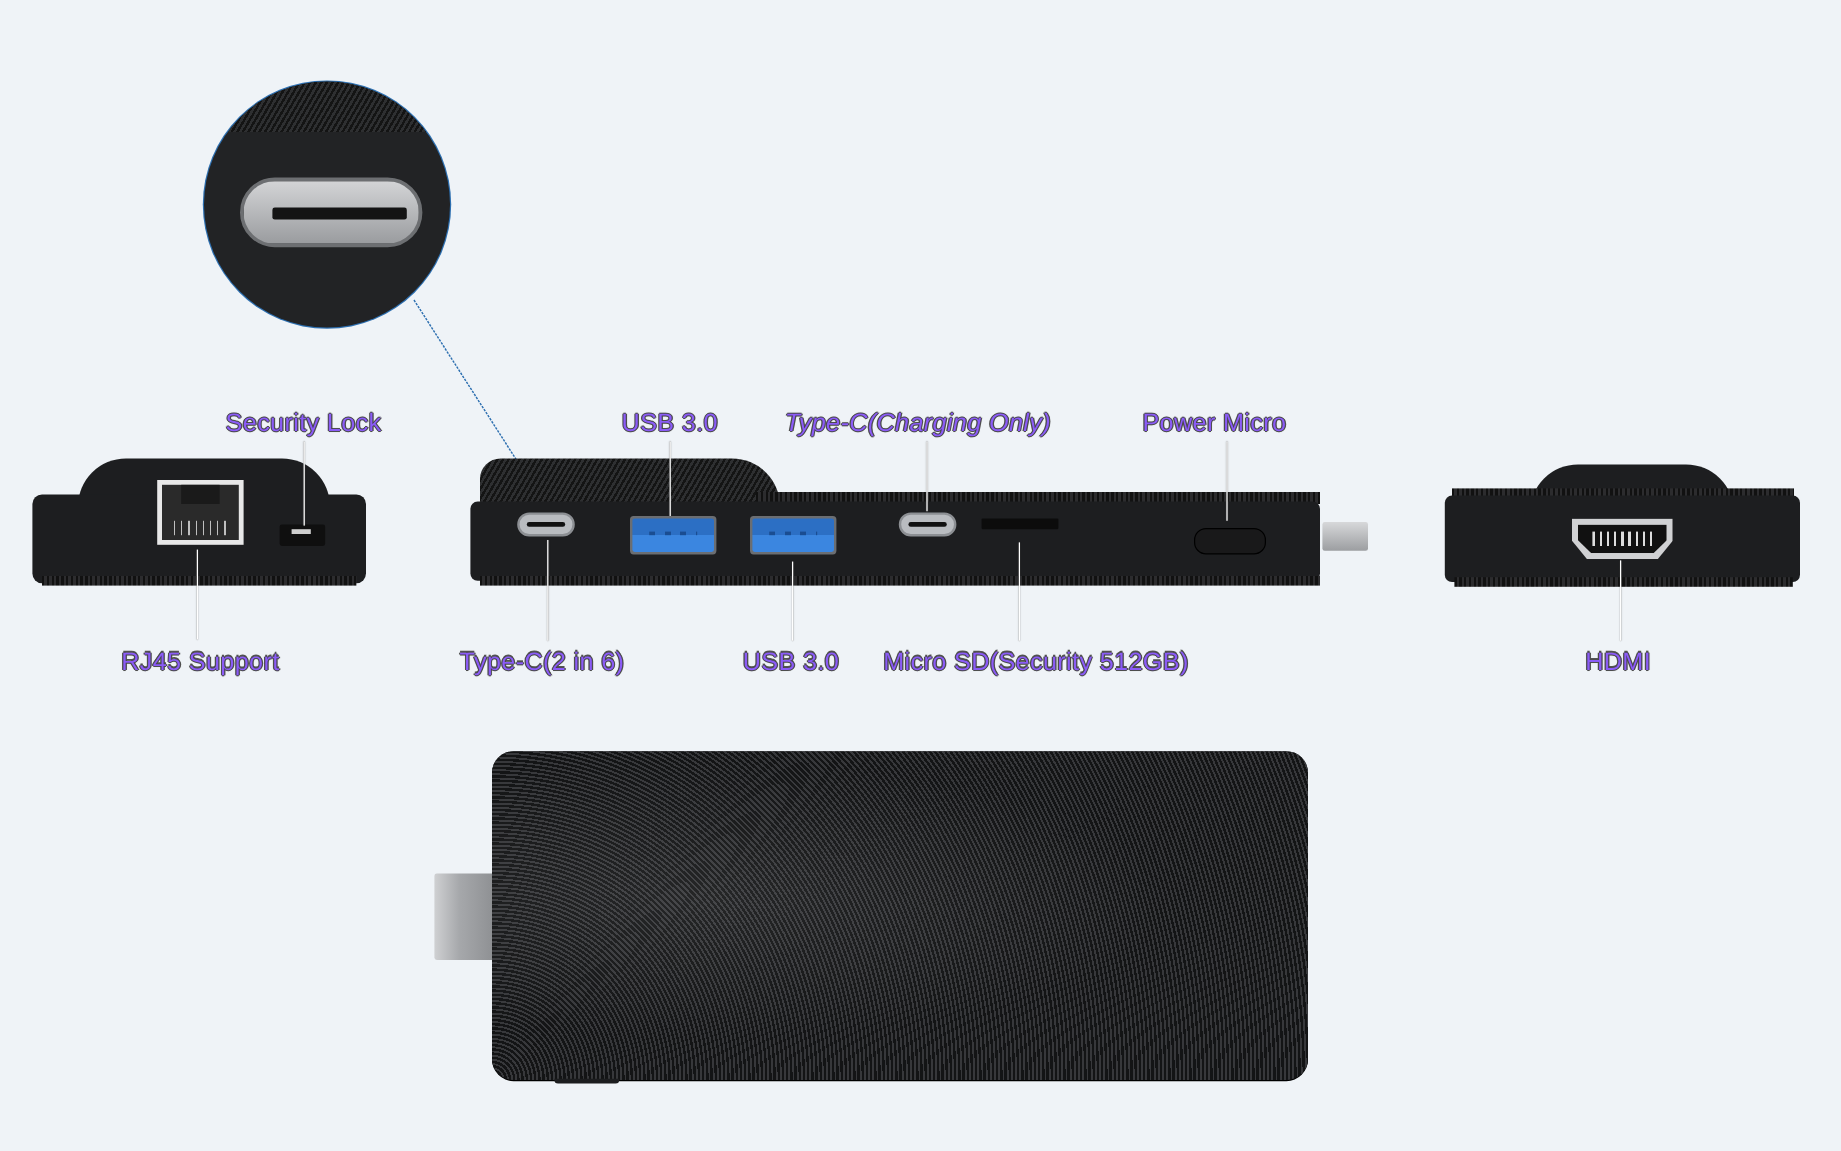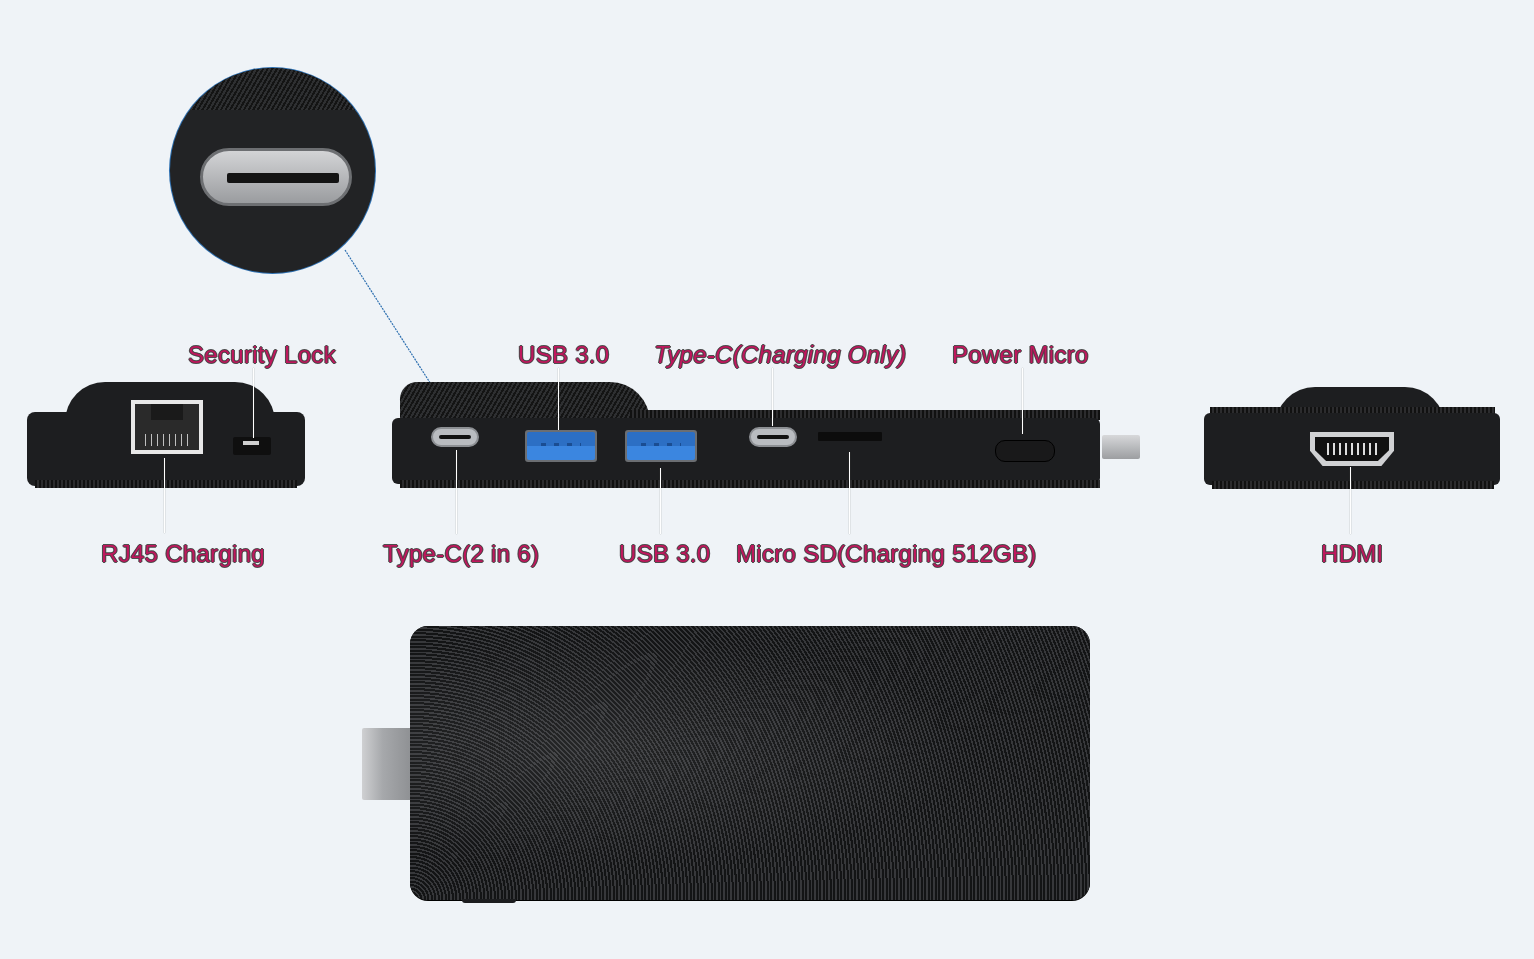--- a/index.html
+++ b/index.html
@@ -3,21 +3,21 @@
 <meta charset="utf-8">
 <style>
   html, body { margin: 0; padding: 0; }
   body {
     width: 1534px; height: 959px; position: relative; overflow: hidden;
     background: #eff3f7;
     font-family: "Liberation Sans", sans-serif;
   }
   .abs { position: absolute; }
   .label {
-    position: absolute; font-size: 24px; color: #be185d;
+    position: absolute; font-size: 21px; color: #8b5cf6;
     letter-spacing: 0.3px; white-space: nowrap;
     text-shadow: 0 0 1px #3a3a3a, 0 0 1px #3a3a3a, 1px 0 0 #555, -1px 0 0 #555, 0 1px 0 #555, 0 -1px 0 #555;
   }
   .leader { position: absolute; width: 1px; background: #ffffff; box-shadow: 0 0 1px #555; }
   .body-dark { background: #1d1e20; }
   .ridges-top {
     background: repeating-linear-gradient(90deg, #111 0 2px, #2c2c2e 2px 4px);
   }
   .ridges-diag {
     background: repeating-linear-gradient(120deg, #141414 0 2px, #2e2f31 2px 4px);
@@ -71,21 +71,21 @@
       <div class="abs" style="left:10px;right:10px;bottom:4px;height:12px;background:repeating-linear-gradient(90deg,#bfbfbf 0 1px,transparent 1px 6px);"></div>
     </div>
   </div>
   <div class="abs" style="left:208px;top:57px;width:38px;height:18px;background:#0f0f0f;border-radius:2px;">
     <div class="abs" style="left:10px;top:4px;width:16px;height:4px;background:#cfcfcf;"></div>
   </div>
 </div>
 <div class="label" style="left:188px;top:341px;">Security Lock</div>
 <div class="leader" style="left:253px;top:368px;height:70px;"></div>
 <div class="leader" style="left:164px;top:458px;height:75px;"></div>
-<div class="label" style="left:101px;top:540px;">RJ45 Charging</div>
+<div class="label" style="left:101px;top:540px;">RJ45 Support</div>
 
 <div class="abs" style="left:390px;top:380px;width:760px;height:112px;">
   <div class="abs ridges-diag" style="left:10px;top:2px;width:250px;height:40px;border-radius:60px 140px 0 0;"></div>
   <div class="abs ridges-top" style="left:240px;top:30px;width:470px;height:10px;"></div>
   <div class="abs body-dark" style="left:2px;top:38px;width:708px;height:66px;border-radius:6px;"></div>
   <div class="abs ridges-top" style="left:10px;top:100px;width:700px;height:8px;"></div>
 
   <div class="hdmi-plug" style="left:712px;top:55px;width:38px;height:24px;"></div>
 </div>
 <div class="type-c" style="left:431px;top:427px;width:48px;height:20px;">
@@ -108,21 +108,21 @@
 <div class="label" style="left:654px;top:341px;font-style:italic;">Type-C(Charging Only)</div>
 <div class="leader" style="left:772px;top:368px;height:58px;"></div>
 <div class="label" style="left:952px;top:341px;">Power Micro</div>
 <div class="leader" style="left:1022px;top:368px;height:66px;"></div>
 
 <div class="leader" style="left:456px;top:450px;height:84px;"></div>
 <div class="label" style="left:383px;top:540px;">Type-C(2 in 6)</div>
 <div class="leader" style="left:660px;top:468px;height:66px;"></div>
 <div class="label" style="left:619px;top:540px;">USB 3.0</div>
 <div class="leader" style="left:849px;top:452px;height:82px;"></div>
-<div class="label" style="left:736px;top:540px;">Micro SD(Charging 512GB)</div>
+<div class="label" style="left:736px;top:540px;">Micro SD(Security 512GB)</div>
 
 <div class="abs" style="left:1200px;top:385px;width:305px;height:110px;">
   <div class="abs body-dark" style="left:75px;top:2px;width:170px;height:40px;border-radius:100px 100px 0 0;"></div>
   <div class="abs ridges-top" style="left:10px;top:22px;width:285px;height:10px;"></div>
   <div class="abs body-dark" style="left:4px;top:28px;width:296px;height:72px;border-radius:6px;"></div>
   <div class="abs ridges-top" style="left:12px;top:96px;width:282px;height:8px;"></div>
   <div class="abs" style="left:110px;top:47px;width:84px;height:34px;background:#d0d1d3;clip-path:polygon(0 0,100% 0,100% 55%,85% 100%,15% 100%,0 55%);">
     <div class="abs" style="left:5px;top:5px;width:74px;height:24px;background:#111;clip-path:polygon(0 0,100% 0,100% 55%,85% 100%,15% 100%,0 55%);">
       <div class="abs" style="left:12px;right:12px;top:6px;height:12px;background:repeating-linear-gradient(90deg,#ddd 0 2px,transparent 2px 6px);"></div>
     </div>

